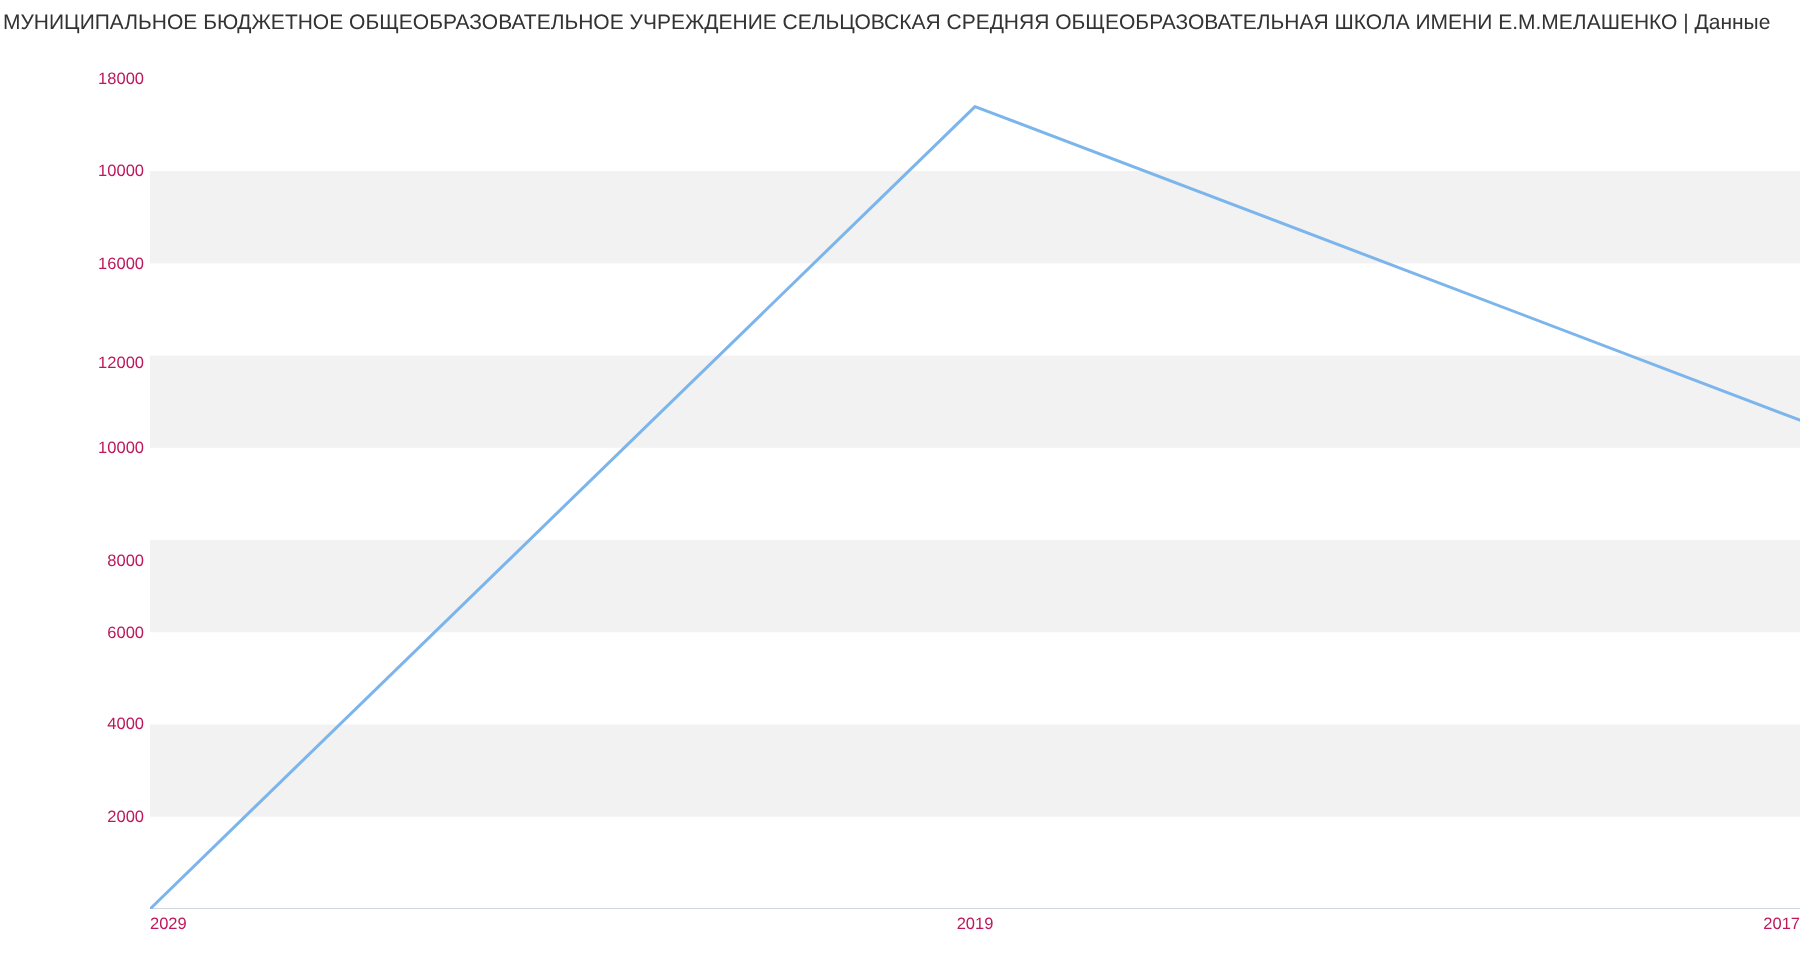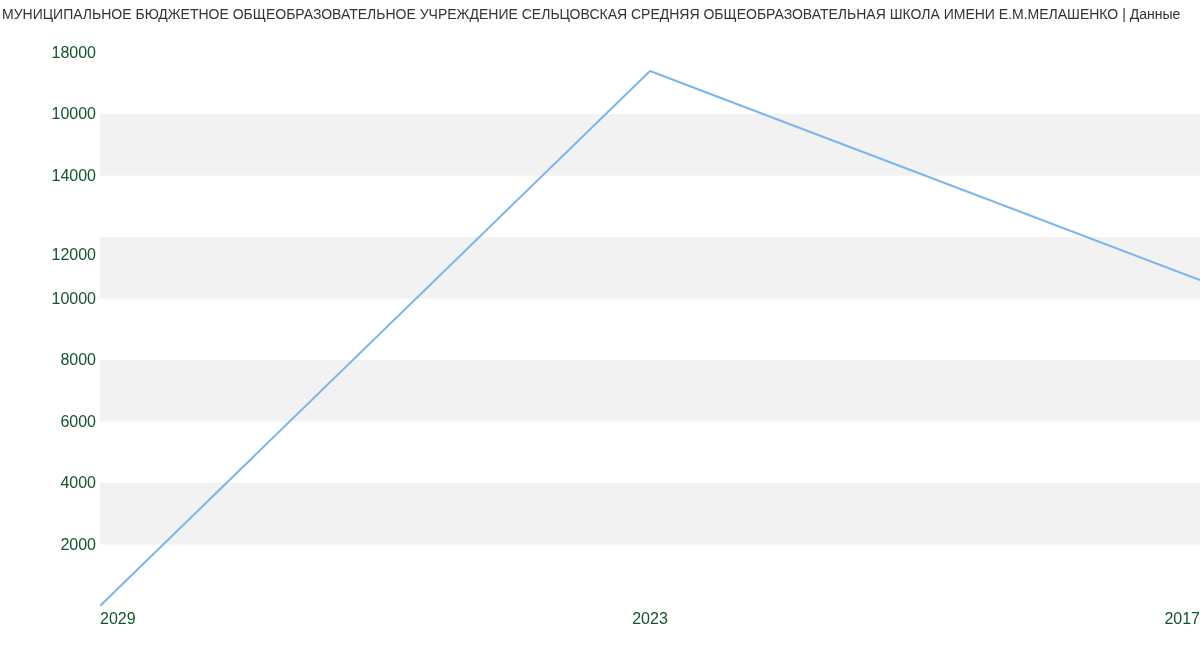--- a/index.html
+++ b/index.html
@@ -24,22 +24,22 @@
   }
   .chart-wrap {
     position: absolute;
     top: 28px;
     left: 0;
     width: 1200px;
     height: 602px;
   }
   .y-tick, .x-tick {
     position: absolute;
-    font-size: 16px;
-    color: #14532d;
+    font-size: 11px;
+    color: #be185d;
   }
   .y-tick {
     right: calc(100% - 96px);
     transform: translateY(-50%);
     text-align: right;
     width: 60px;
   }
   .x-tick {
     top: 582px;
     transform: translateX(-50%);
@@ -87,25 +87,25 @@
         <line x1="1100" x2="1100" y1="578" y2="584" class="tick-line"></line>
       </g>
     <g id="series">
         <polyline points="0,578 550,43.042553191489446 1100,252.1063829787234" class="series-line" stroke="#7cb5ec"></polyline>
       </g>
   </svg>
   <div id="yticks">
       <div class="y-tick" style="top: 516.511px;">2000</div>
       <div class="y-tick" style="top: 455.021px;">4000</div>
       <div class="y-tick" style="top: 393.532px;">6000</div>
-      <div class="y-tick" style="top: 332px;">8000</div>
+      <div class="y-tick" style="top: 346px;">8000</div>
       <div class="y-tick" style="top: 270.553px;">10000</div>
-      <div class="y-tick" style="top: 227px;">12000</div>
-      <div class="y-tick" style="top: 147.574px;">14000</div>
+      <div class="y-tick" style="top: 214px;">12000</div>
+      <div class="y-tick" style="top: 147.574px;">16000</div>
       <div class="y-tick" style="top: 86.0851px;">10000</div>
       <div class="y-tick" style="top: 24.5957px;">18000</div>
     </div>
   <div id="xticks">
       <div class="x-tick" style="left: 100px; transform: translateX(0px);">2029</div>
-      <div class="x-tick" style="left: 650px; transform: translateX(-50%);">2023</div>
+      <div class="x-tick" style="left: 650px; transform: translateX(-50%);">2019</div>
       <div class="x-tick" style="left: 1200px; transform: translateX(-100%);">2017</div>
     </div>
 </div>
 
 </body></html>

